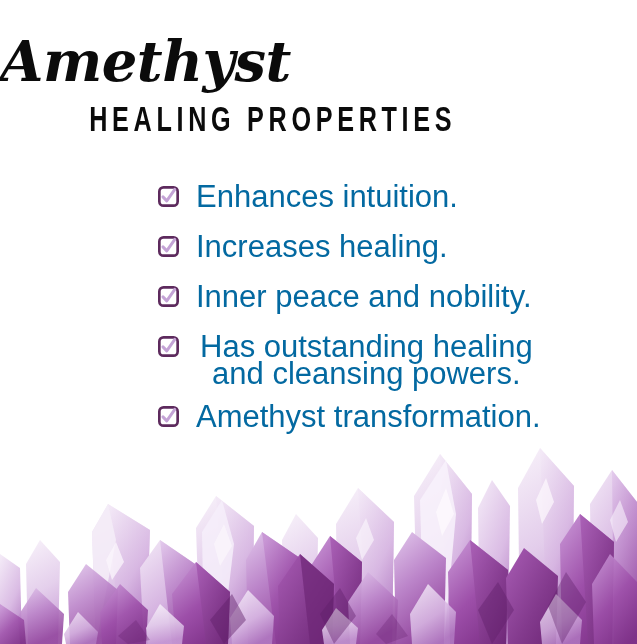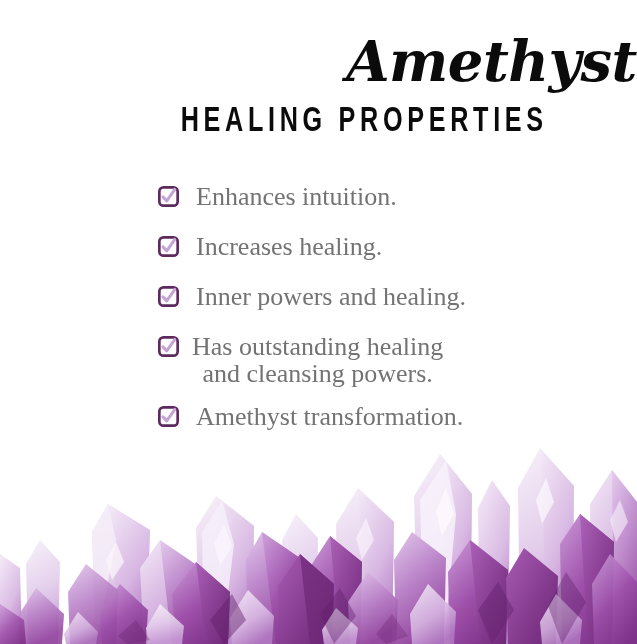--- a/index.html
+++ b/index.html
@@ -15,21 +15,21 @@
     overflow: hidden;
     font-family: "Liberation Serif", "DejaVu Serif", serif;
   }
 
   
   .title-block {
     position: absolute;
     top: 30px;
     left: 0;
     width: 637px;
-    text-align: right;
+    text-align: left;
   }
   .main-title {
     font-family: "DejaVu Serif", "Liberation Serif", serif;
     font-weight: bold;
     font-style: italic;
     font-size: 56px;
     line-height: 62px;
     letter-spacing: -0.5px;
     color: #0b0b0b;
     white-space: nowrap;
@@ -54,37 +54,37 @@
     left: 0;
     width: 637px;
   }
   .list-item {
     position: relative;
     display: flex;
     align-items: flex-start;
     padding-left: 158px;
     margin-bottom: 22px;
   }
-  .list-item.tight { margin-bottom: 16px; }
+  .list-item.tight { margin-bottom: 16px; gap: 8px; }
 
   .checkbox {
     flex: 0 0 auto;
     width: 21px;
     height: 21px;
     margin-top: 3px;
     position: relative;
   }
   .checkbox svg { display: block; }
 
   .item-text {
     margin-left: 17px;
-    font-family: Liberation Serif, serif;
-    font-size: 26px;
+    font-family: Liberation Sans, sans-serif;
+    font-size: 31px;
     line-height: 28px;
-    color: #737373;
+    color: #0369a1;
     white-space: pre-line;
   }
   .item-text.two-line {
     line-height: 27px;
     text-align: center;
     margin-left: 13px;
   }
 
   
   .crystals {
@@ -129,21 +129,21 @@
       <span class="item-text"> Increases healing.</span>
     </div>
 
     <div class="list-item">
       <span class="checkbox">
         <svg viewBox="0 0 22 22" width="21" height="21">
           <rect x="1.4" y="1.4" width="19.2" height="19.2" rx="4.4" ry="4.4" fill="none" stroke="#5d2a5d" stroke-width="2.8"></rect>
           <path d="M5.2 11.4 L9.2 15.6 L17.6 3.6" fill="none" stroke="#c4a3d6" stroke-width="3.1" stroke-linecap="round" stroke-linejoin="round"></path>
         </svg>
       </span>
-      <span class="item-text">Inner powers and healing.</span>
+      <span class="item-text">Inner peace and nobility.</span>
     </div>
 
     <div class="list-item tight">
       <span class="checkbox">
         <svg viewBox="0 0 22 22" width="21" height="21">
           <rect x="1.4" y="1.4" width="19.2" height="19.2" rx="4.4" ry="4.4" fill="none" stroke="#5d2a5d" stroke-width="2.8"></rect>
           <path d="M5.2 11.4 L9.2 15.6 L17.6 3.6" fill="none" stroke="#c4a3d6" stroke-width="3.1" stroke-linecap="round" stroke-linejoin="round"></path>
         </svg>
       </span>
       <span class="item-text two-line">Has outstanding healing

